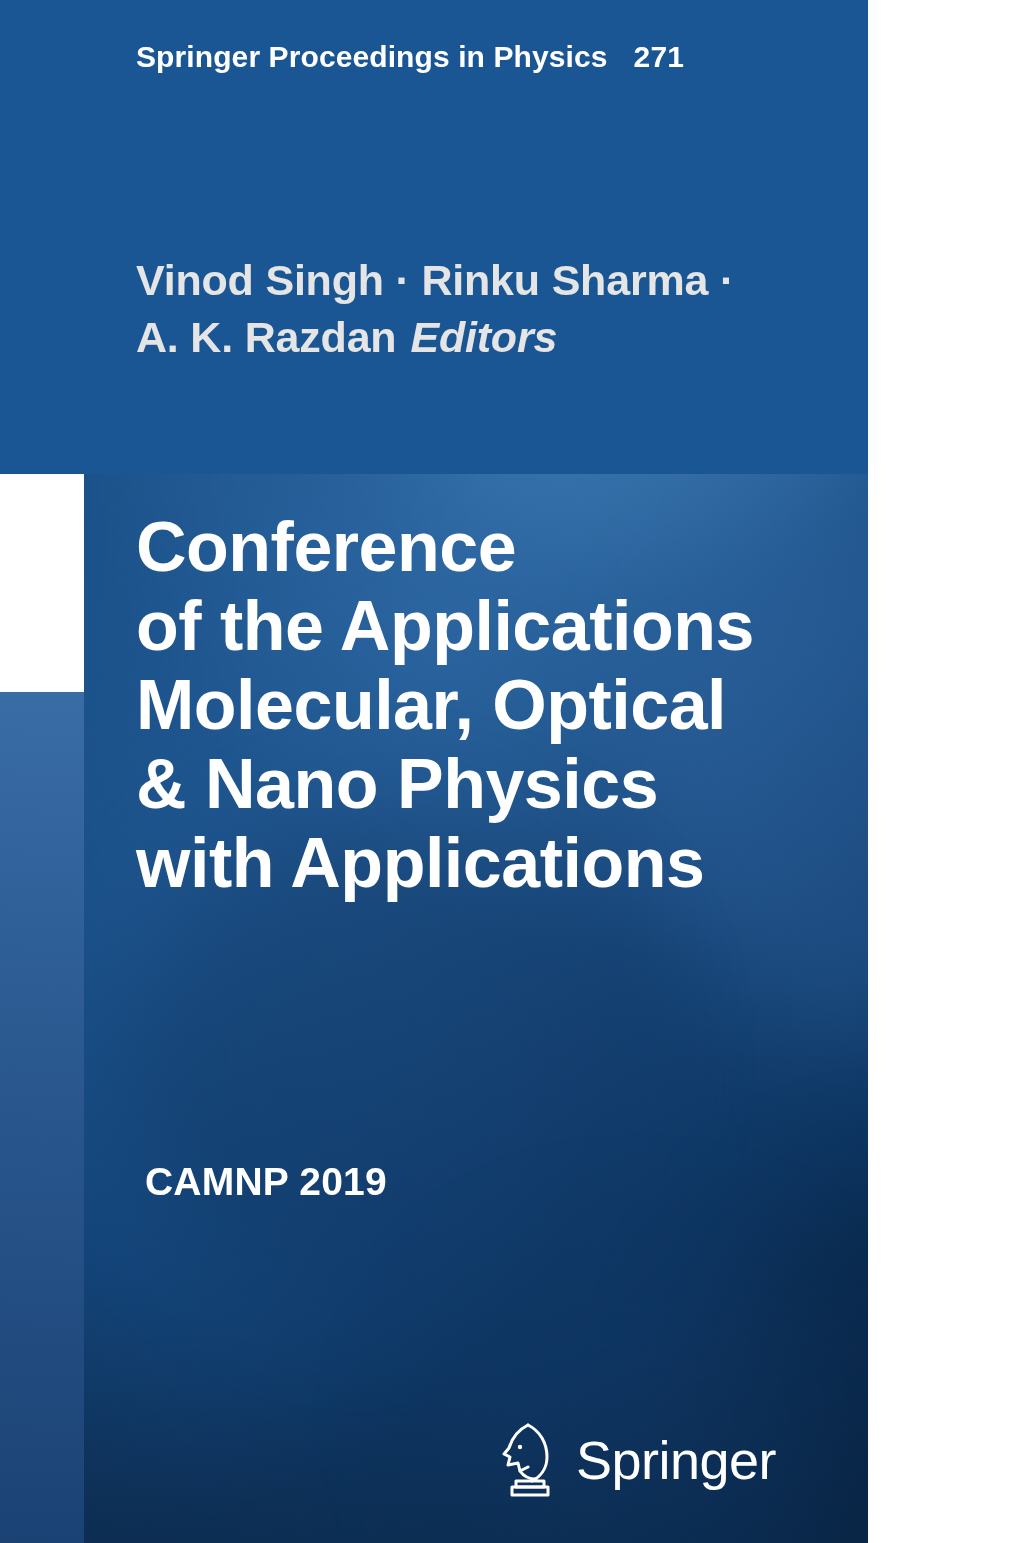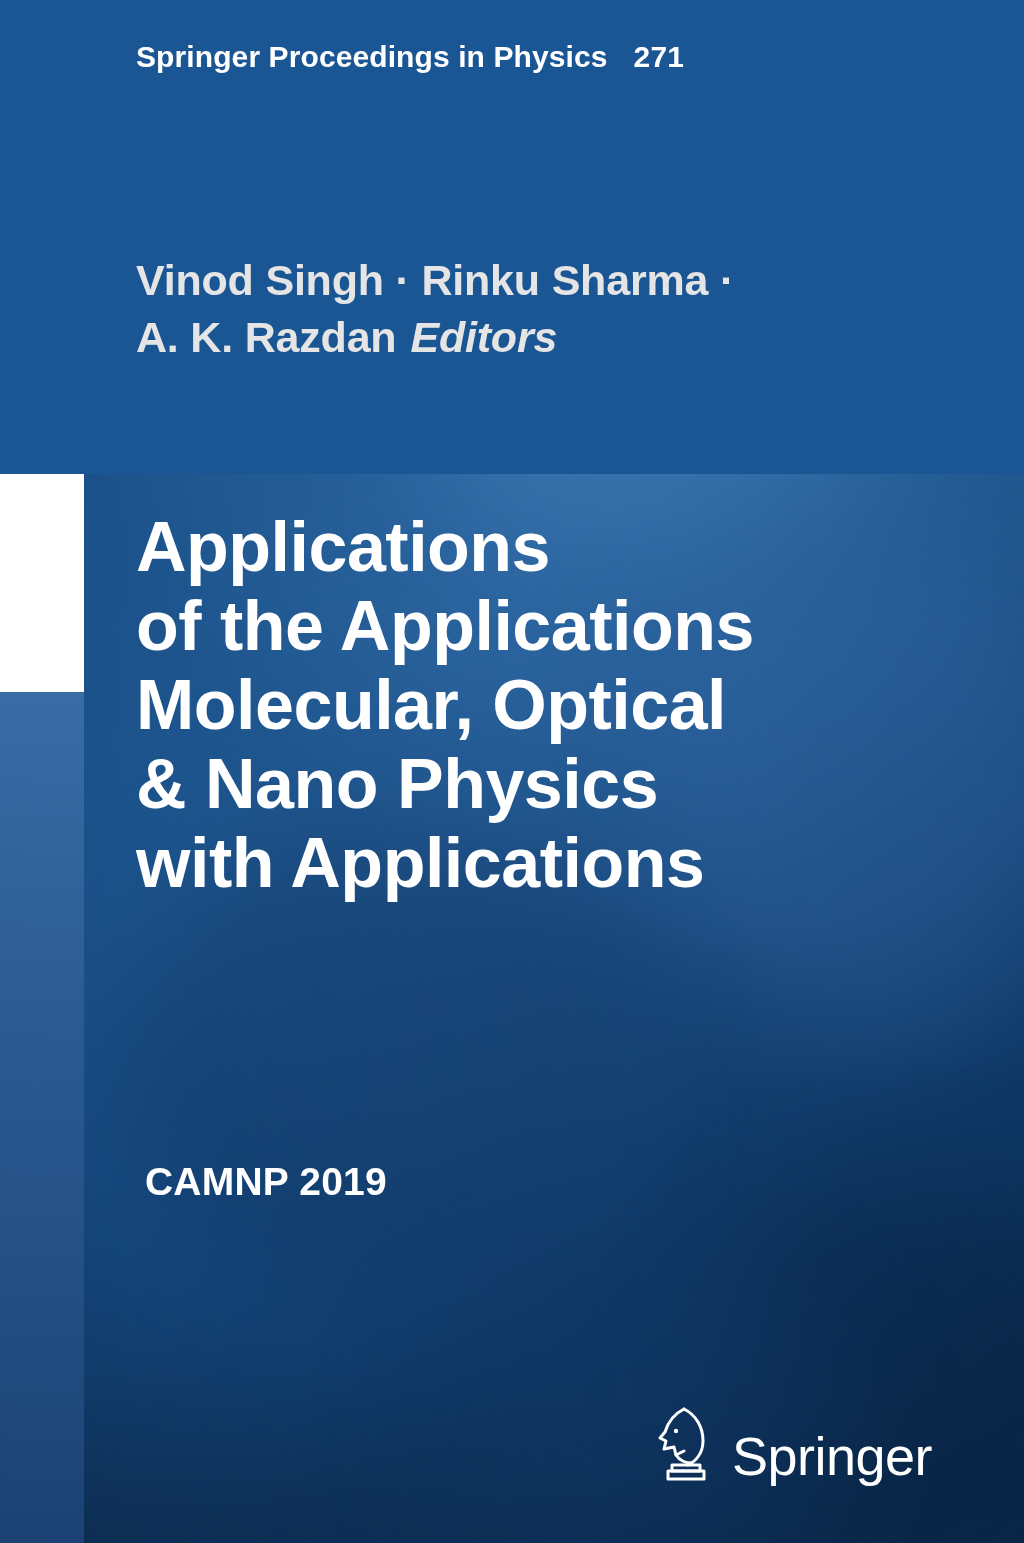--- a/index.html
+++ b/index.html
@@ -5,21 +5,21 @@
   html, body {
     margin: 0;
     padding: 0;
     background: #ffffff;
   }
   body {
     font-family: "Liberation Sans", sans-serif;
   }
   .cover {
     position: relative;
-    width: 1024px;
+    width: 868px;
     height: 1543px;
     overflow: hidden;
     background: #164a85;
   }
   
   .bg-base {
     position: absolute;
     inset: 0;
     background:
       radial-gradient(120% 80% at 72% 18%, #2d6dad 0%, rgba(45,109,173,0) 55%),
@@ -134,23 +134,23 @@
     color: #ffffff;
     font-size: 39px;
     font-weight: 600;
     letter-spacing: 0.2px;
   }
 
   
   .logo {
     position: absolute;
     right: 92px;
-    bottom: 60px;
+    bottom: 44px;
     display: flex;
-    align-items: flex-end;
+    align-items: center;
     gap: 16px;
   }
   .logo-mark {
     width: 62px;
     height: 78px;
     flex: none;
   }
   .logo-text {
     color: #ffffff;
     font-size: 54px;
@@ -181,21 +181,21 @@
   <div class="editors-band"></div>
   <div class="editors">
     <div class="ed-line">Vinod Singh · Rinku Sharma ·</div>
     <div class="ed-line"><span>A. K. Razdan</span><span class="ed-role">Editors</span></div>
   </div>
 
   <div class="white-notch"></div>
   <div class="left-bar"></div>
 
   <div class="title">
-    <div class="t-line">Applications</div>
+    <div class="t-line">Conference</div>
     <div class="t-line">of the Applications</div>
     <div class="t-line">Molecular, Optical</div>
     <div class="t-line">&amp; Nano Physics</div>
     <div class="t-line">with Applications</div>
   </div>
 
   <div class="subtitle">CAMNP 2019</div>
 
   <div class="logo">
     <svg class="logo-mark" viewBox="0 0 62 78">

